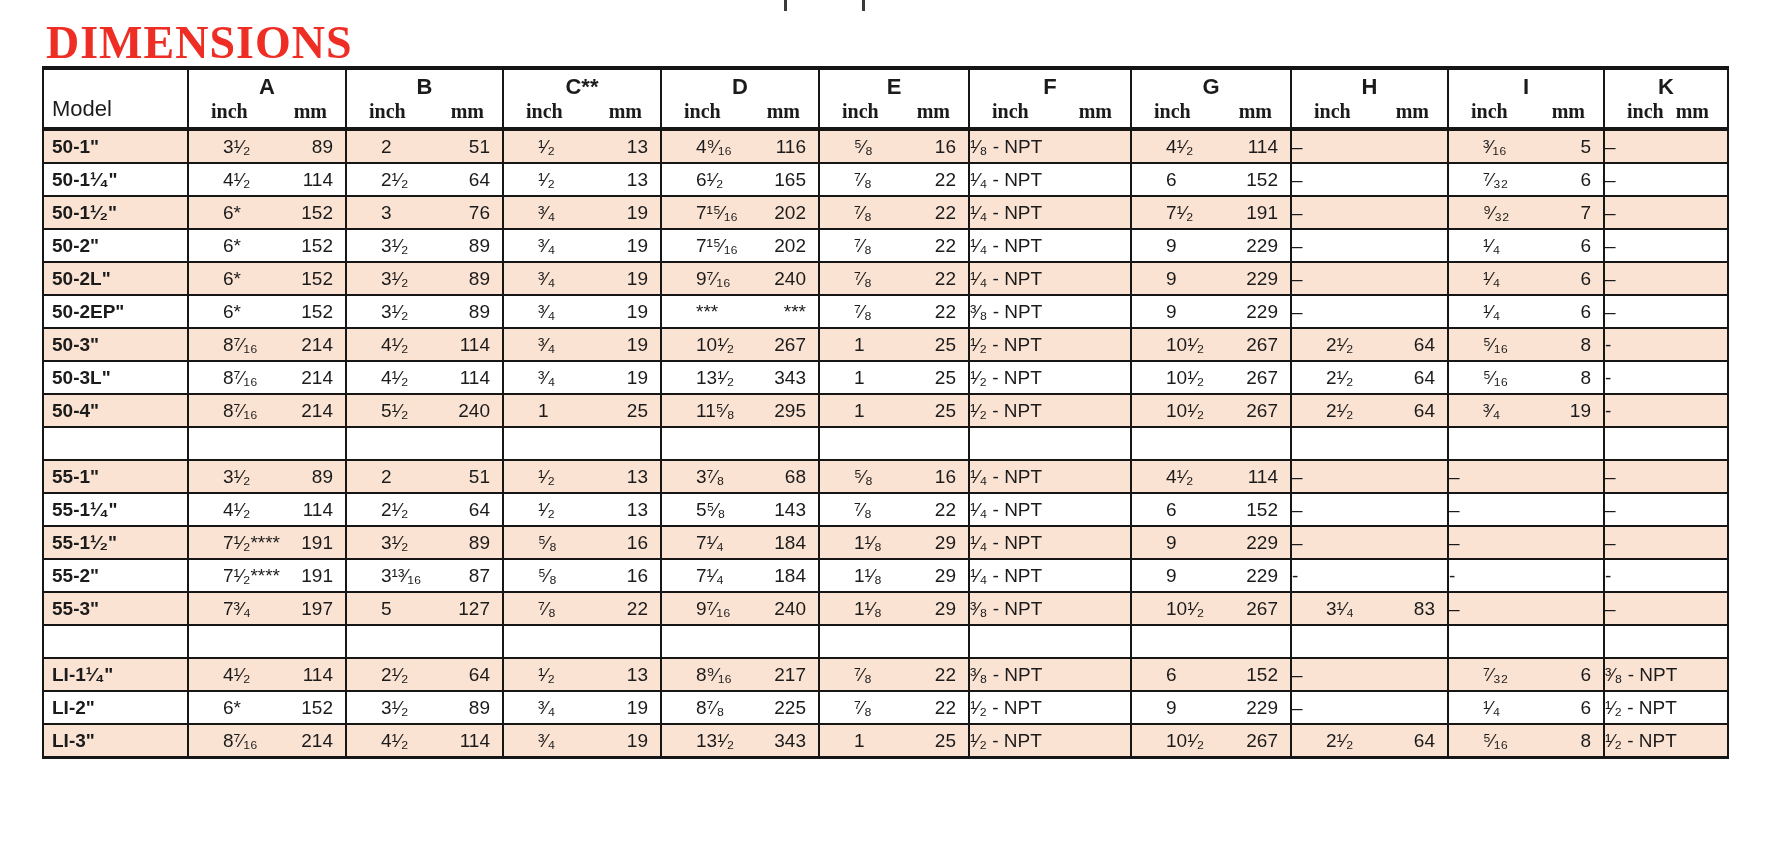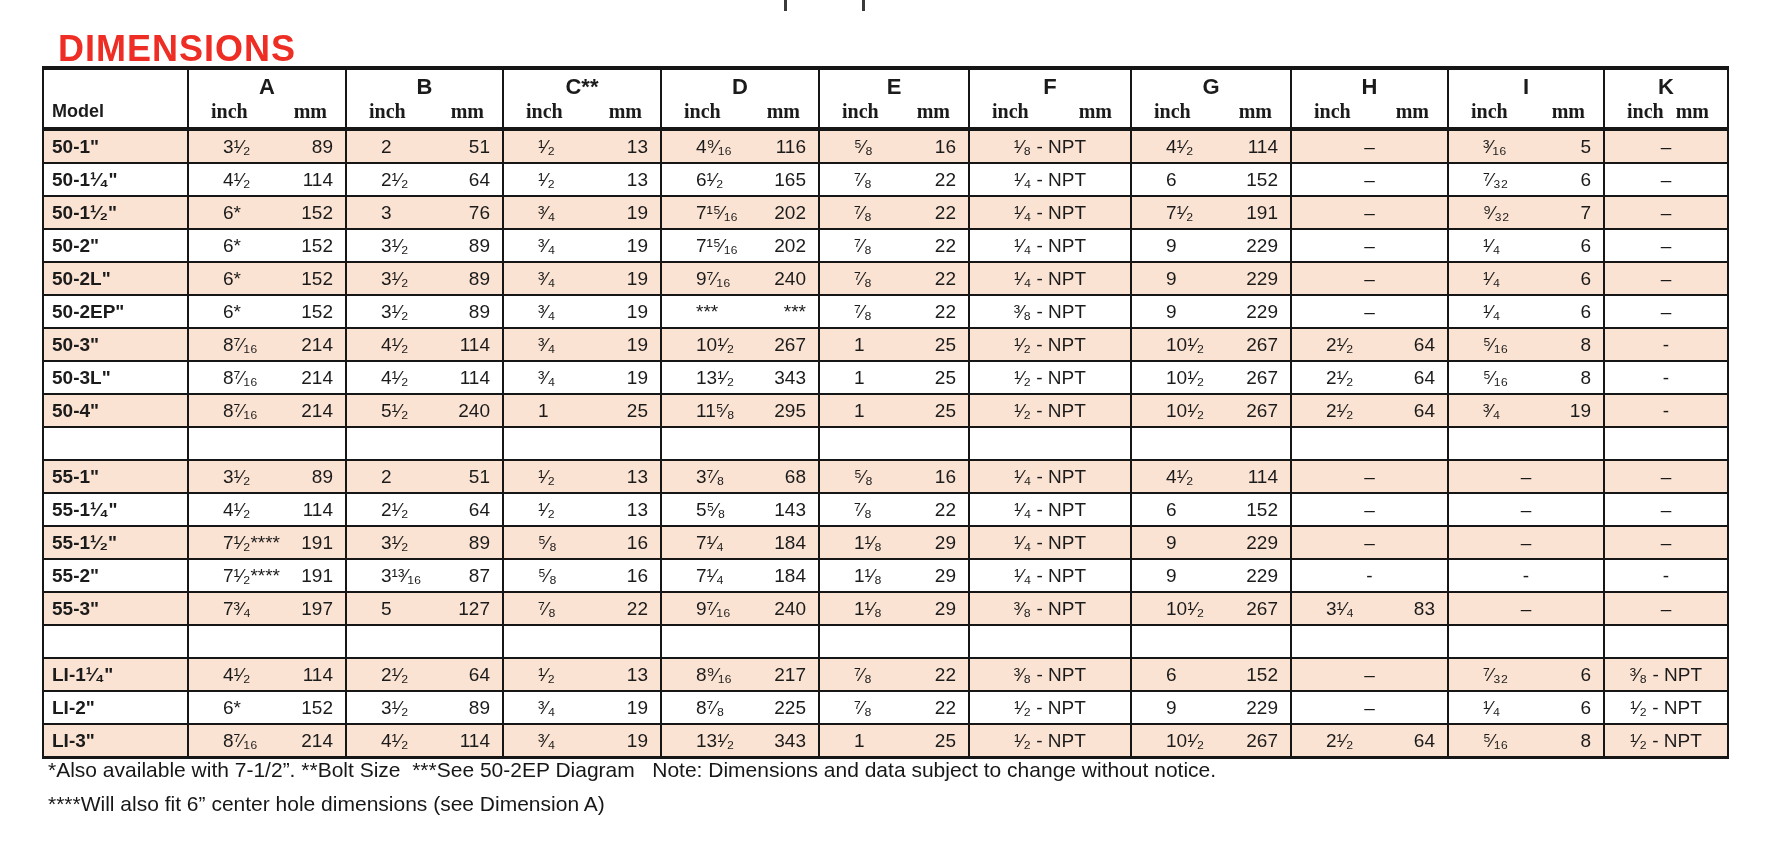--- a/index.html
+++ b/index.html
@@ -8,42 +8,42 @@
     width:1766px;height:844px;
     background:#ffffff;
     font-family:"Liberation Sans","DejaVu Sans",sans-serif;
     color:#1b1b1b;
     overflow:hidden;
   }
   .tick{position:absolute;top:0;width:3px;height:11px;background:#3a3a3a;}
   .tick.t1{left:784px;}
   .tick.t2{left:862px;}
   h1.title{
-    position:absolute;left:42px;top:12px;margin:16px;
-    font-size:36px;font-weight:900;letter-spacing:1px;
+    position:absolute;left:42px;top:12px;margin:4px;
+    font-size:46px;font-weight:900;letter-spacing:1px;font-family:Liberation Serif, serif;
   }
   table.dims{
     position:absolute;left:42px;top:66px;
     width:1685px;border-collapse:collapse;table-layout:fixed;
   }
   th,td{border:2px solid #161616;padding:0;vertical-align:middle;}
   thead th{border-top:4px solid #161616;border-bottom:4px solid #161616;height:52px;}
   tbody tr:last-child td{border-bottom:3px solid #161616;}
   tbody td{height:31px;font-size:19px;}
   tr.blank td{height:31px;background:#ffffff;}
   tr.shaded td{background:#fbe3d3;}
-  th.model-th{text-align:left;vertical-align:bottom;padding:0 0 5px 8px;font-size:18px;font-weight:bold;}
+  th.model-th{text-align:left;vertical-align:bottom;padding:0 0 5px 8px;font-size:22px;font-weight:normal;}
   .col-letter{font-size:22px;font-weight:bold;line-height:1;text-align:center;padding-top:3px;}
   .col-units{display:flex;justify-content:space-between;padding:3px 18px 4px 22px;font-size:20px;font-weight:bold;line-height:1;font-family:Liberation Serif, serif;}
   td.model-cell{font-weight:bold;text-align:left;padding-left:8px;font-size:19px;}
   td.pair{padding:0;}
   td.pair .cellwrap{display:flex;width:100%;}
   .inch-val{width:52%;box-sizing:border-box;text-align:left;padding-left:34px;}
   .mm-val{width:48%;box-sizing:border-box;text-align:right;padding-right:12px;}
-  td.merged{text-align:center;}
+  td.merged{}
   .footnotes{position:absolute;left:48px;top:758px;font-size:21px;color:#171717;}
   .footnotes p{margin:0 0 10px 0;white-space:pre;}
 </style>
 <style>tr.shaded td{background:#fbe3d3;}</style></head>
 <body>
 
 <div class="page">
   <div class="tick t1"></div>
   <div class="tick t2"></div>
 
@@ -977,17 +977,13 @@
             <div class="cellwrap">
               <span class="inch-val">⁵⁄₁₆</span>
               <span class="mm-val">8</span>
             </div>
           </td>
           <td class="merged">¹⁄₂ - NPT</td>
         </tr>
       </tbody>
   </table>
 
-  <div class="footnotes">
-    <p>*Also available with 7-1/2”. **Bolt Size  ***See 50-2EP Diagram   Note: Dimensions and data subject to change without notice.</p>
-    <p>****Will also fit 6” center hole dimensions (see Dimension A)</p>
-  </div>
 </div>
 
 </body></html>

